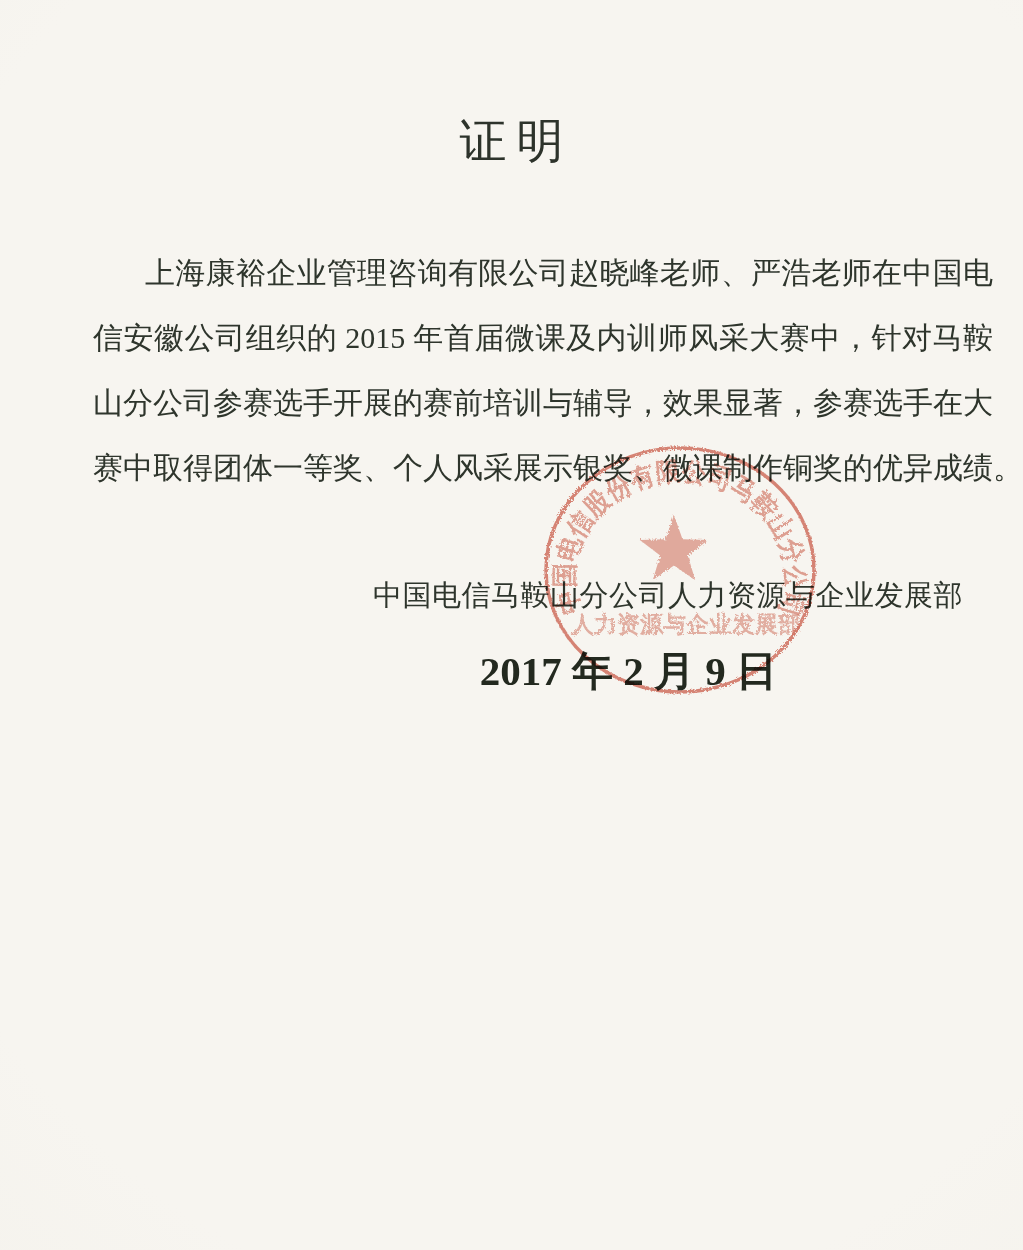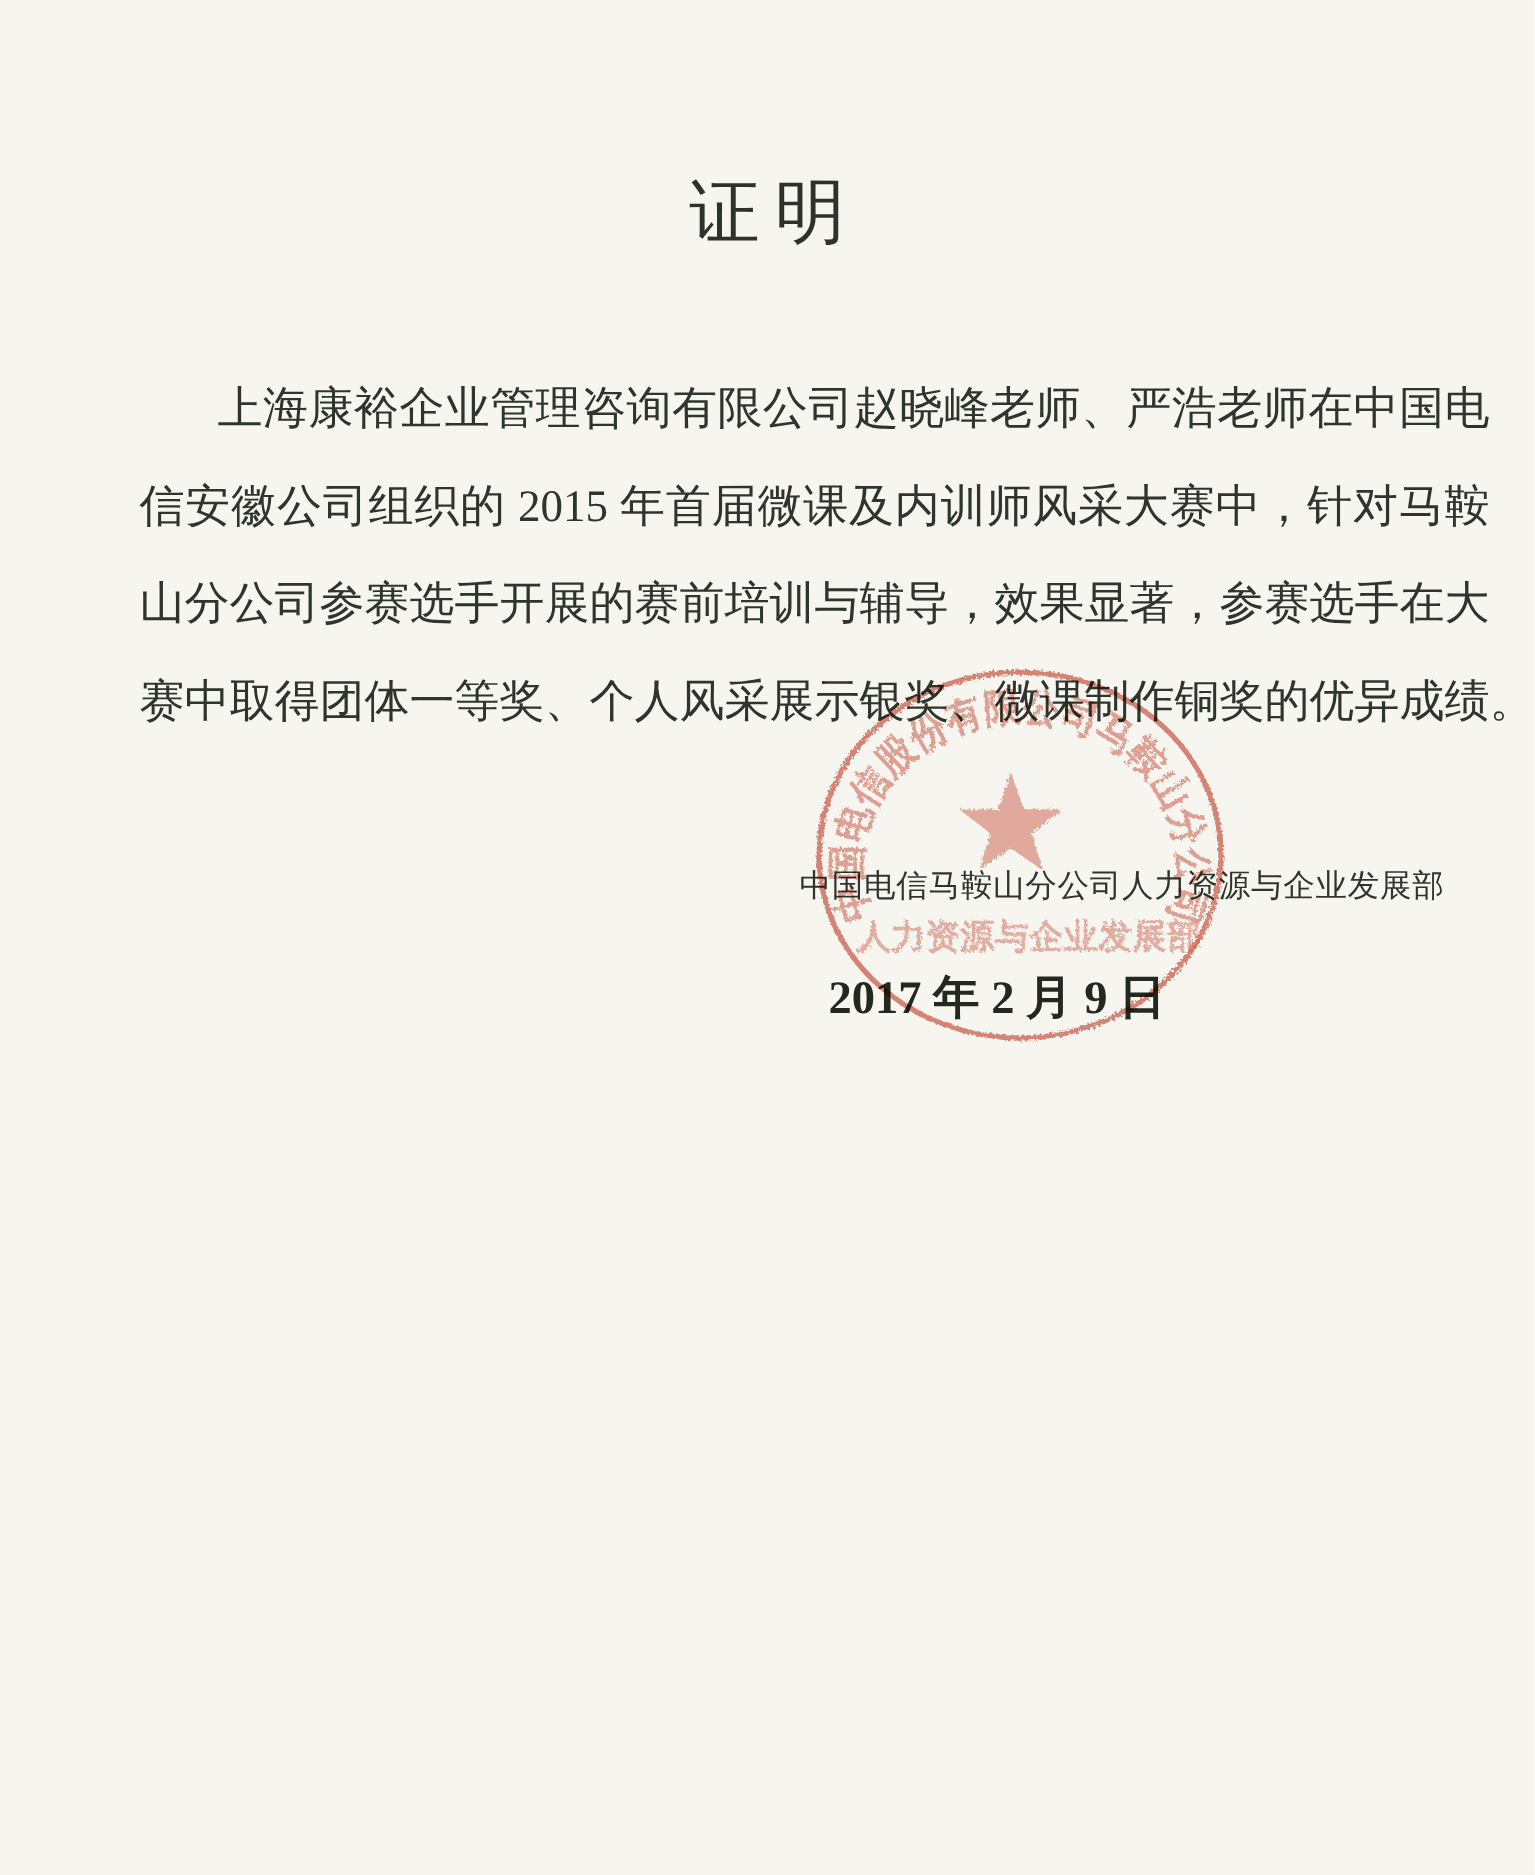--- a/index.html
+++ b/index.html
@@ -47,31 +47,31 @@
     white-space: nowrap;
   }
   .body-line.indent {
     text-indent: 52px;
   }
 
   .signature-line {
     position: absolute;
     top: 576px;
     right: 60px;
-    font-size: 21px;
+    font-size: 29px;
     letter-spacing: 0.5px;
     white-space: nowrap;
     color: #2e352c;
   }
 
   .date-line {
     position: absolute;
     top: 644px;
     right: 246px;
-    font-size: 31px;
+    font-size: 41px;
     font-weight: 600;
     white-space: nowrap;
     color: #23291f;
   }
 
   .stamp {
     position: absolute;
     left: 540px;
     top: 438px;
     width: 280px;

